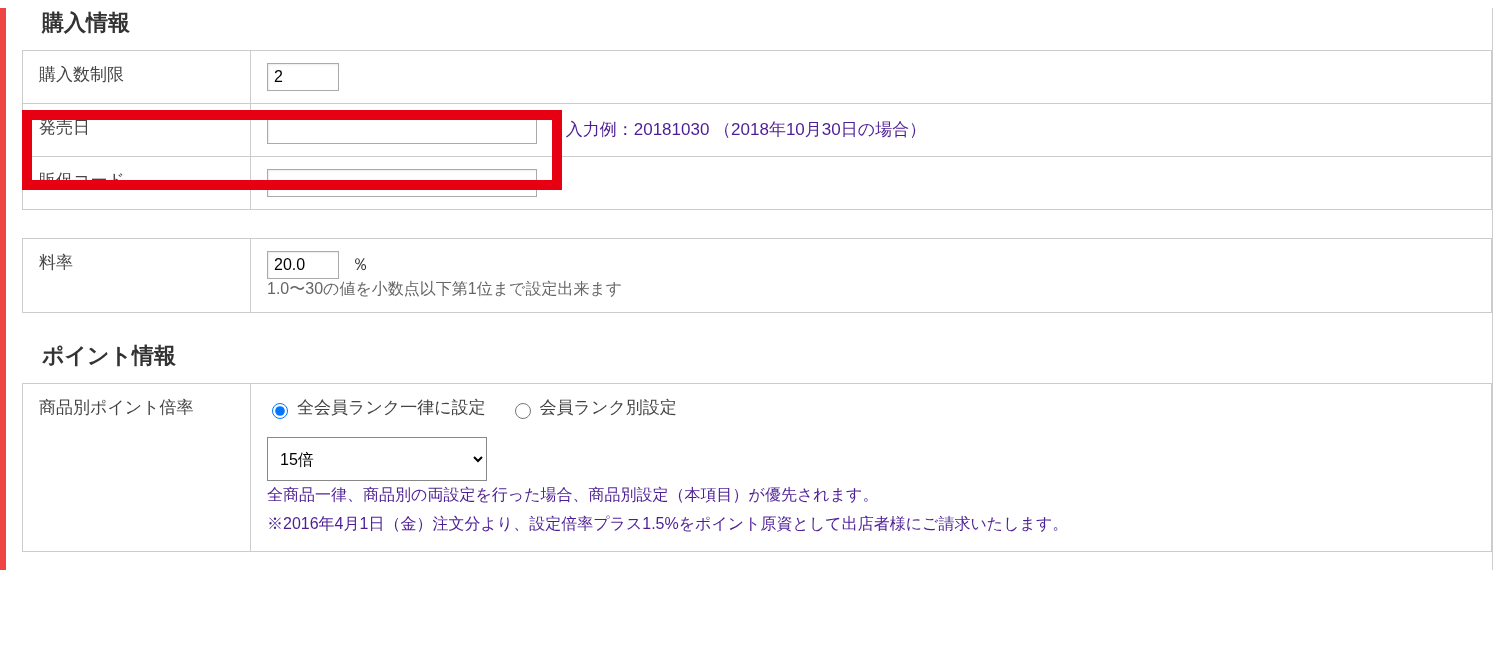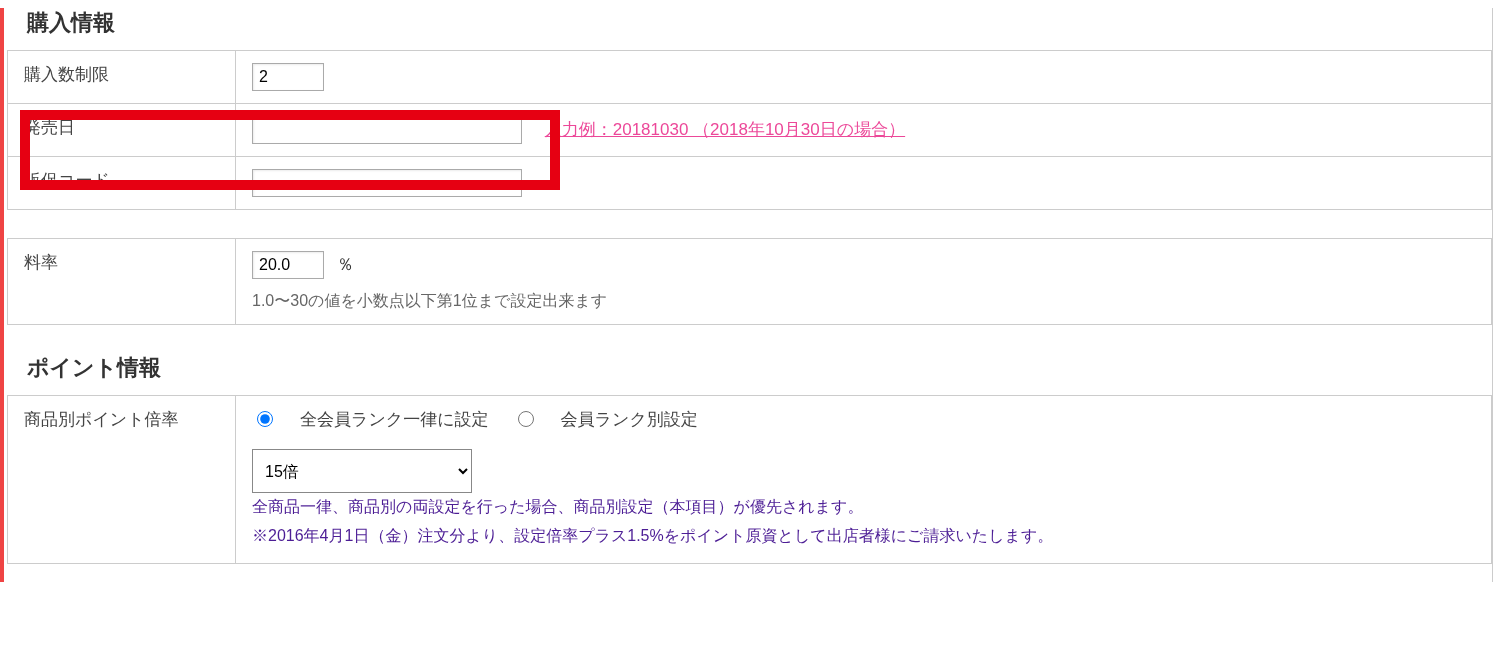--- a/index.html
+++ b/index.html
@@ -61,38 +61,37 @@
     background: #fff;
   }
   .input-small { width: 72px; }
   .input-medium { width: 270px; }
   .unit {
     margin-left: 8px;
     color: #333;
   }
   .hint {
     color: #666;
-    margin-top: 12px;
+    margin-top: 0;
     font-size: 16px;
   }
   .hint-inline {
-    margin-left: 18px;
-    color: #ec4899;
-    text-decoration: underline;
+    margin-left: 24px;
+    color: #4c1d95;
   }
   .radio-group {
     display: flex;
     align-items: center;
     gap: 24px;
     margin-bottom: 18px;
   }
   .radio-option {
     display: flex;
-    align-items: flex-start;
-    gap: 24px;
+    align-items: flex-end;
+    gap: 6px;
     color: #444;
   }
   input[type="radio"] {
     width: 16px;
     height: 16px;
   }
   select {
     font-size: 16px;
     padding: 4px 8px;
     border: 1px solid #888;
@@ -100,23 +99,23 @@
     min-width: 220px;
     background: #fff;
   }
   .notes {
     margin-top: 0;
     color: #4c1d95;
     line-height: 1.8;
     font-size: 16px;
   }
   .outer-border {
-    border-left: 4px solid #ef4444;
+    border-left: 6px solid #ef4444;
     border-right: 1px solid #ccc;
-    padding: 0 0 18px 3px;
+    padding: 0 0 18px 16px;
   }
 </style>
 </head>
 <body>
 
 <div class="page outer-border" style="position:relative;">
 
   <div class="section">
     <div class="section-title">購入情報</div>
     <table class="form-table" style="position:relative;">

